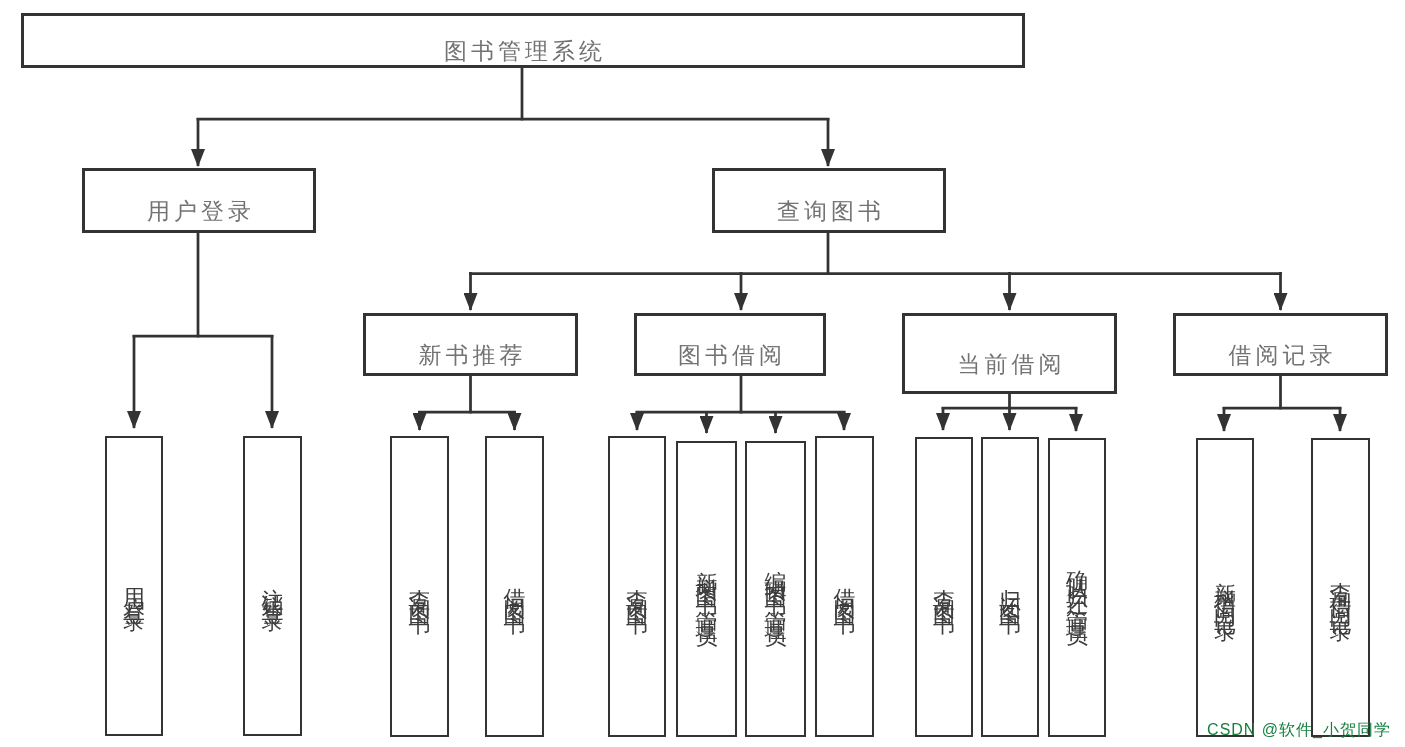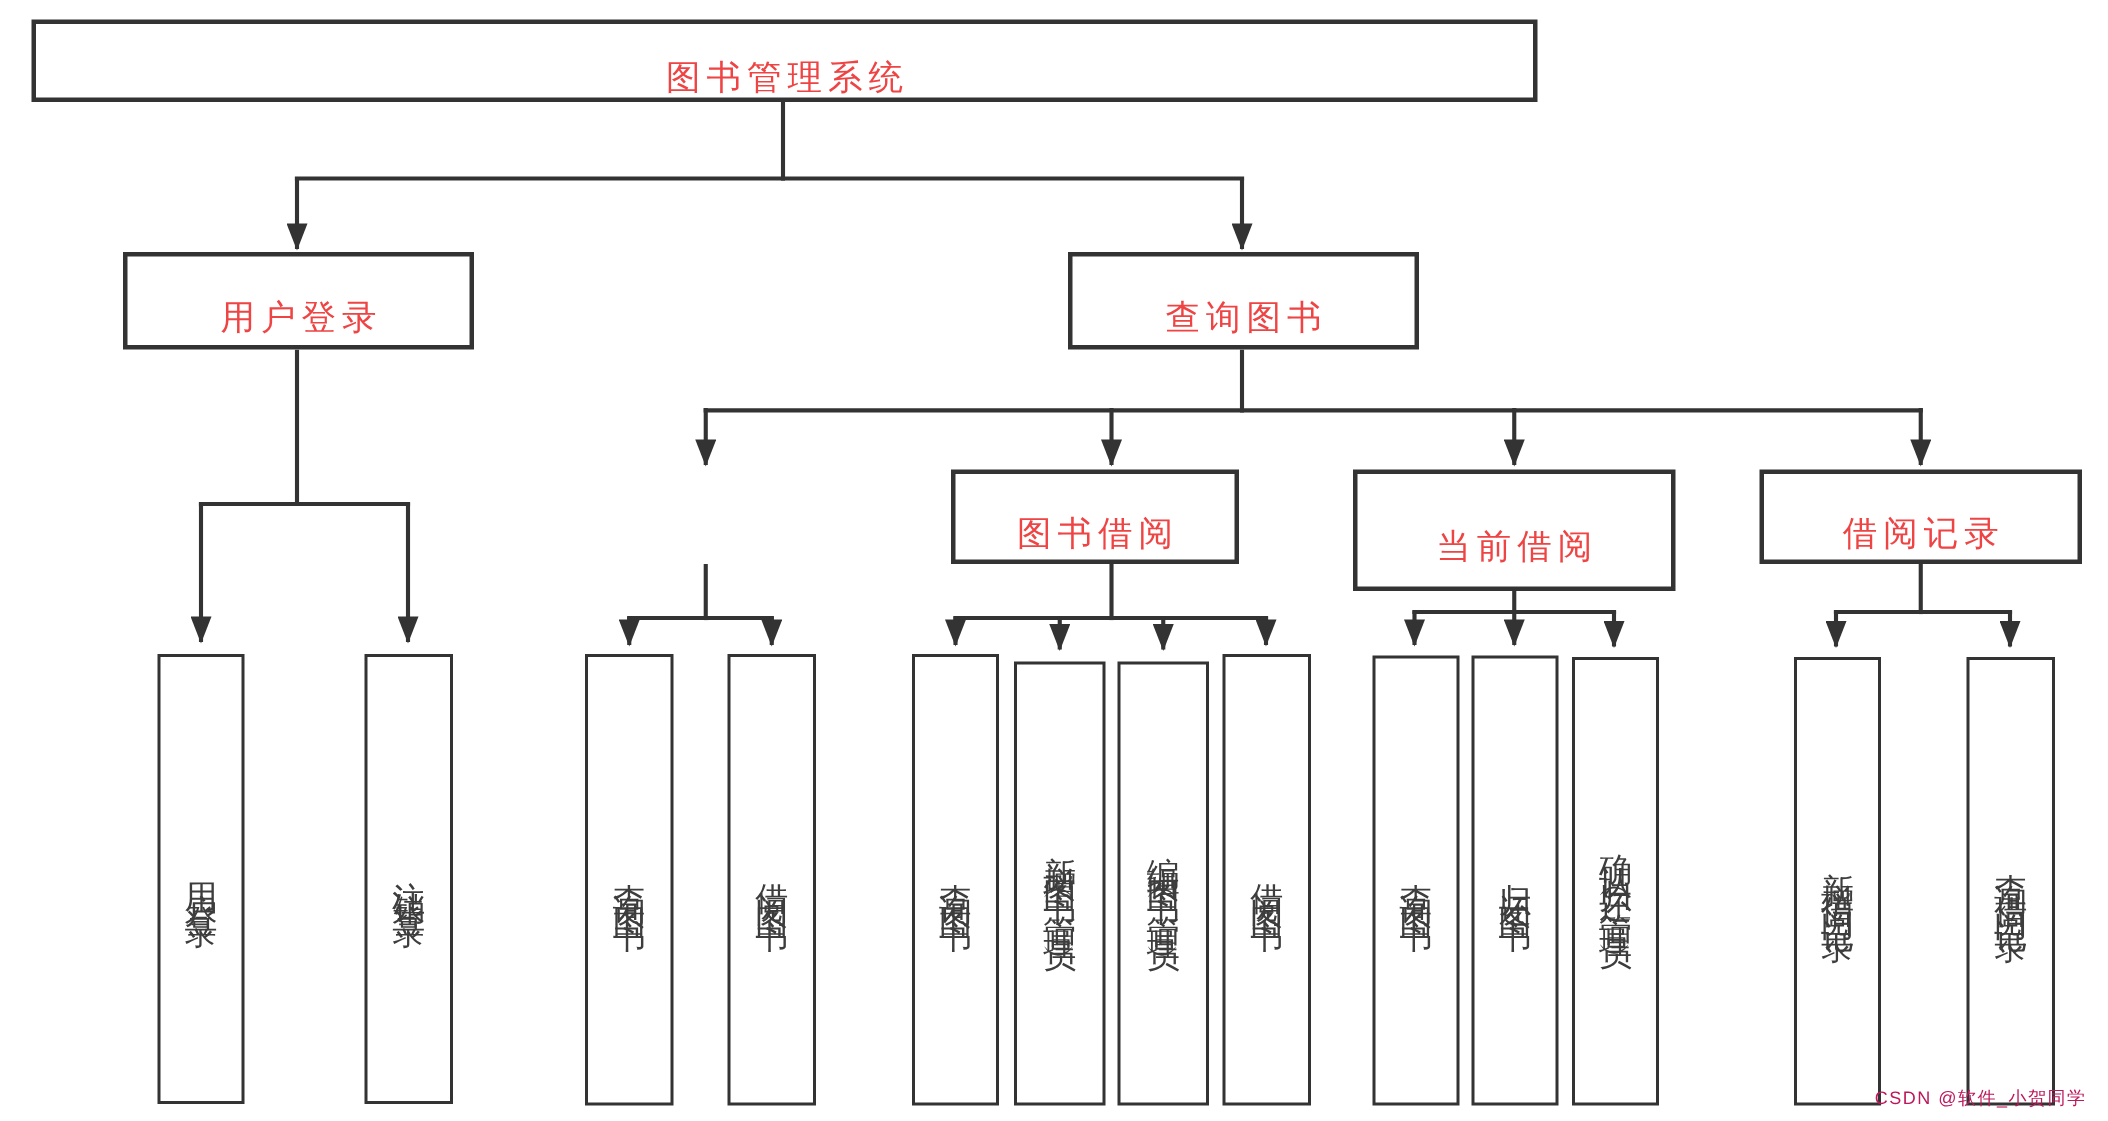--- a/index.html
+++ b/index.html
@@ -14,34 +14,34 @@
   .box {
     position:absolute;
     background:#ffffff;
     border:3px solid #333333;
     box-sizing:border-box;
     display:flex; align-items:center; justify-content:center;
     z-index:1;
   }
   .box.tall { border-width:2.5px; }
   .hlbl {
-    font-size:23px; color:#ef4444;
+    font-size:23px; color:#737373;
     letter-spacing:4px; text-indent:4px;
     white-space:nowrap;
     margin-top:21px;
   }
   .vlbl {
     writing-mode:vertical-rl; text-orientation:mixed;
     font-size:22px; color:#3d3d3d;
     letter-spacing:8px;
     white-space:nowrap;
   }
   #watermark {
     position:absolute; right:14px; bottom:6px;
-    font-size:12px; color:#be185d;
+    font-size:16px; color:#15803d;
     letter-spacing:1px;
     z-index:2; white-space:nowrap;
   }
 </style>
 </head>
 <body>
 
 <div id="canvas">
 
   <svg id="connectors" width="1405" height="747" viewBox="0 0 1405 747">
@@ -98,20 +98,23 @@
     <span class="hlbl">图书管理系统</span>
   </div>
 
   <div class="box" style="left:82px;top:168px;width:234px;height:65px">
     <span class="hlbl">用户登录</span>
   </div>
   <div class="box" style="left:712px;top:168px;width:234px;height:65px">
     <span class="hlbl">查询图书</span>
   </div>
 
+  <div class="box" style="left:363px;top:313px;width:215px;height:63px">
+    <span class="hlbl">新书推荐</span>
+  </div>
   <div class="box" style="left:634px;top:313px;width:192px;height:63px">
     <span class="hlbl">图书借阅</span>
   </div>
   <div class="box" style="left:902px;top:313px;width:215px;height:81px">
     <span class="hlbl">当前借阅</span>
   </div>
   <div class="box" style="left:1173px;top:313px;width:215px;height:63px">
     <span class="hlbl">借阅记录</span>
   </div>
 

